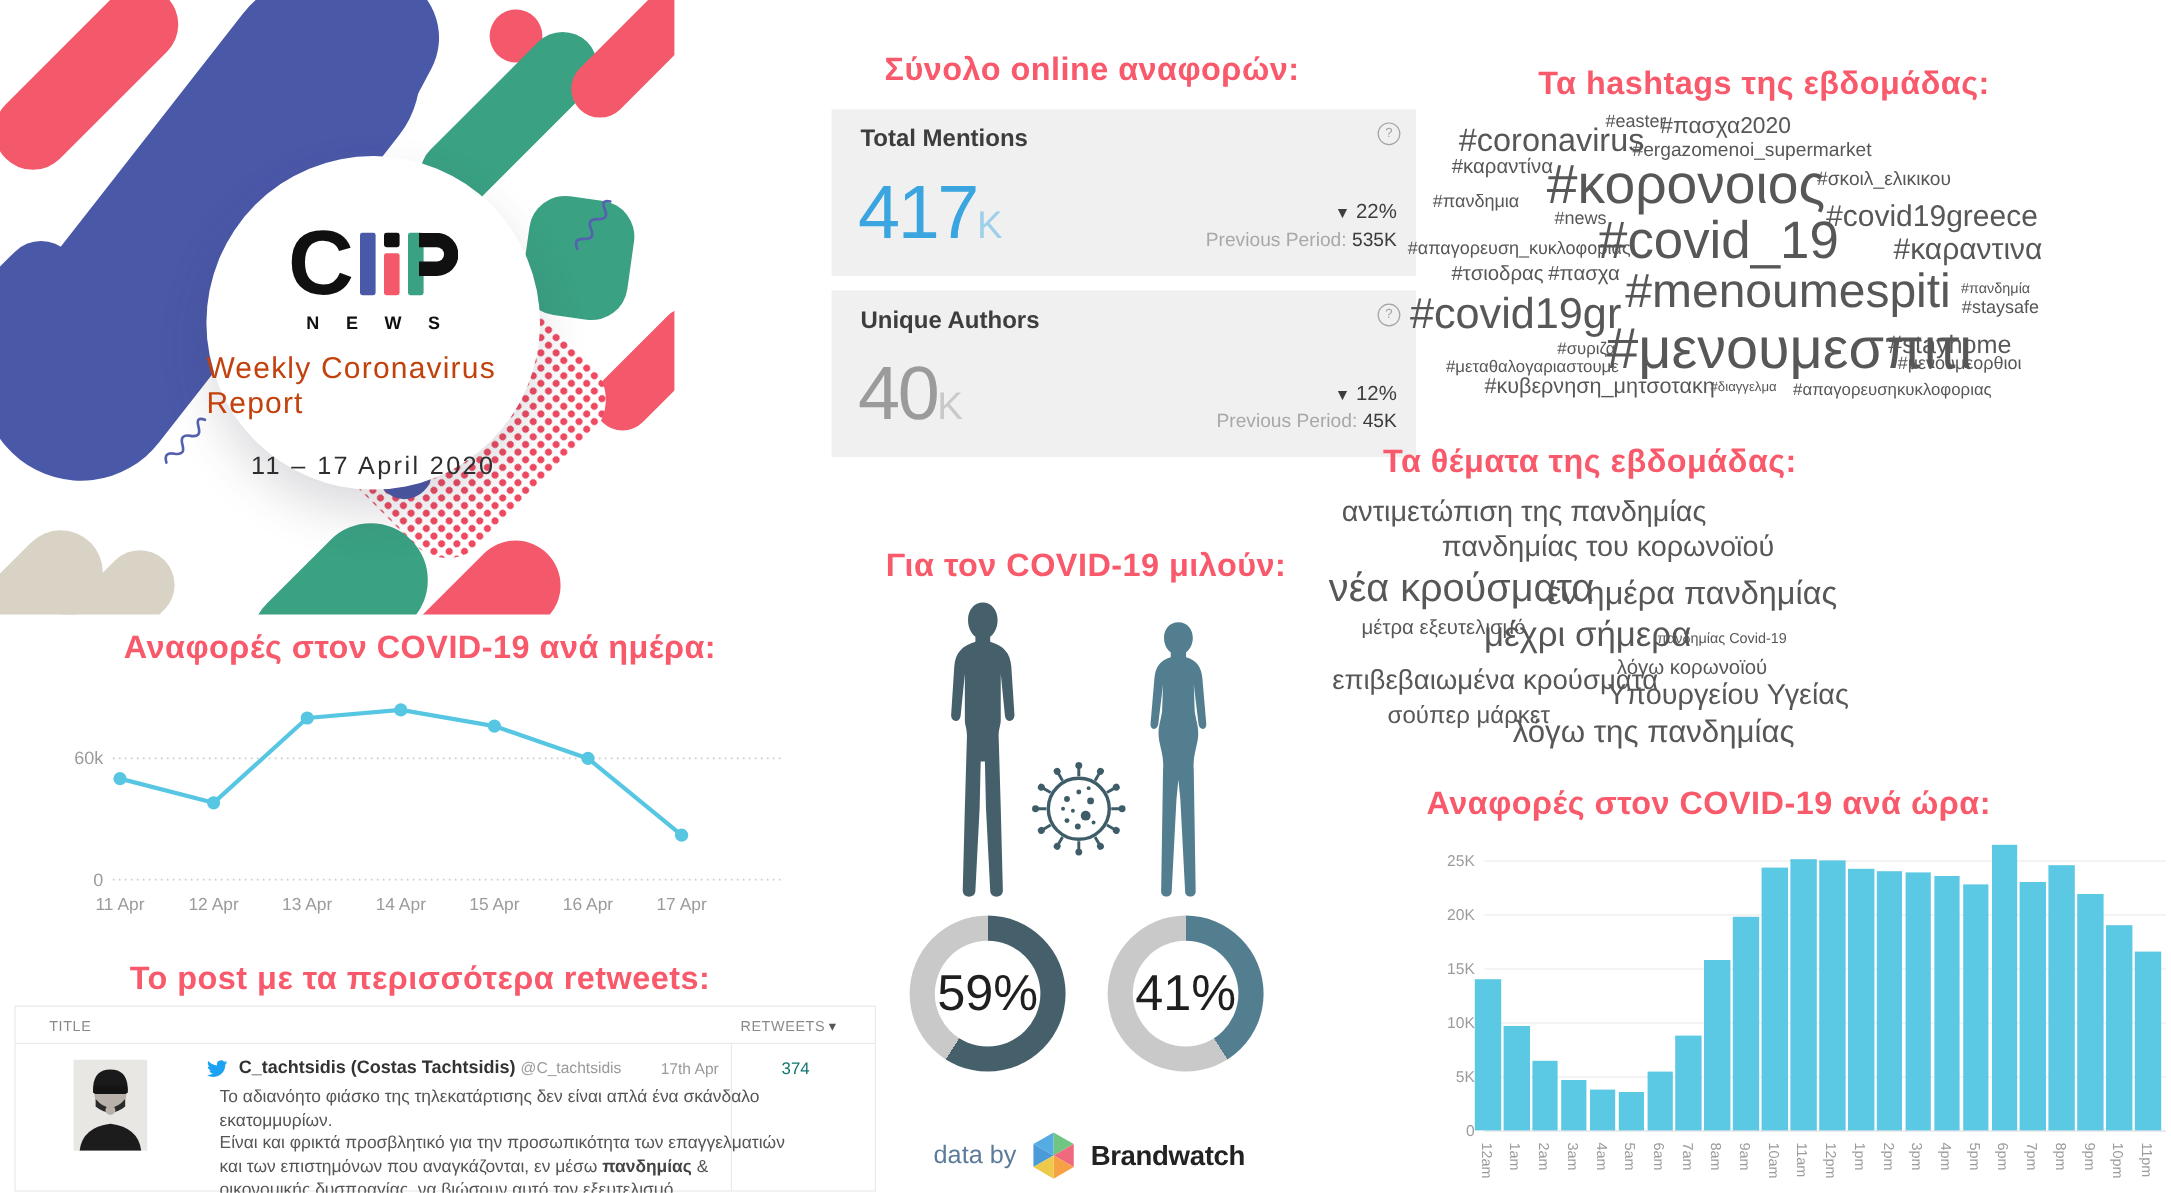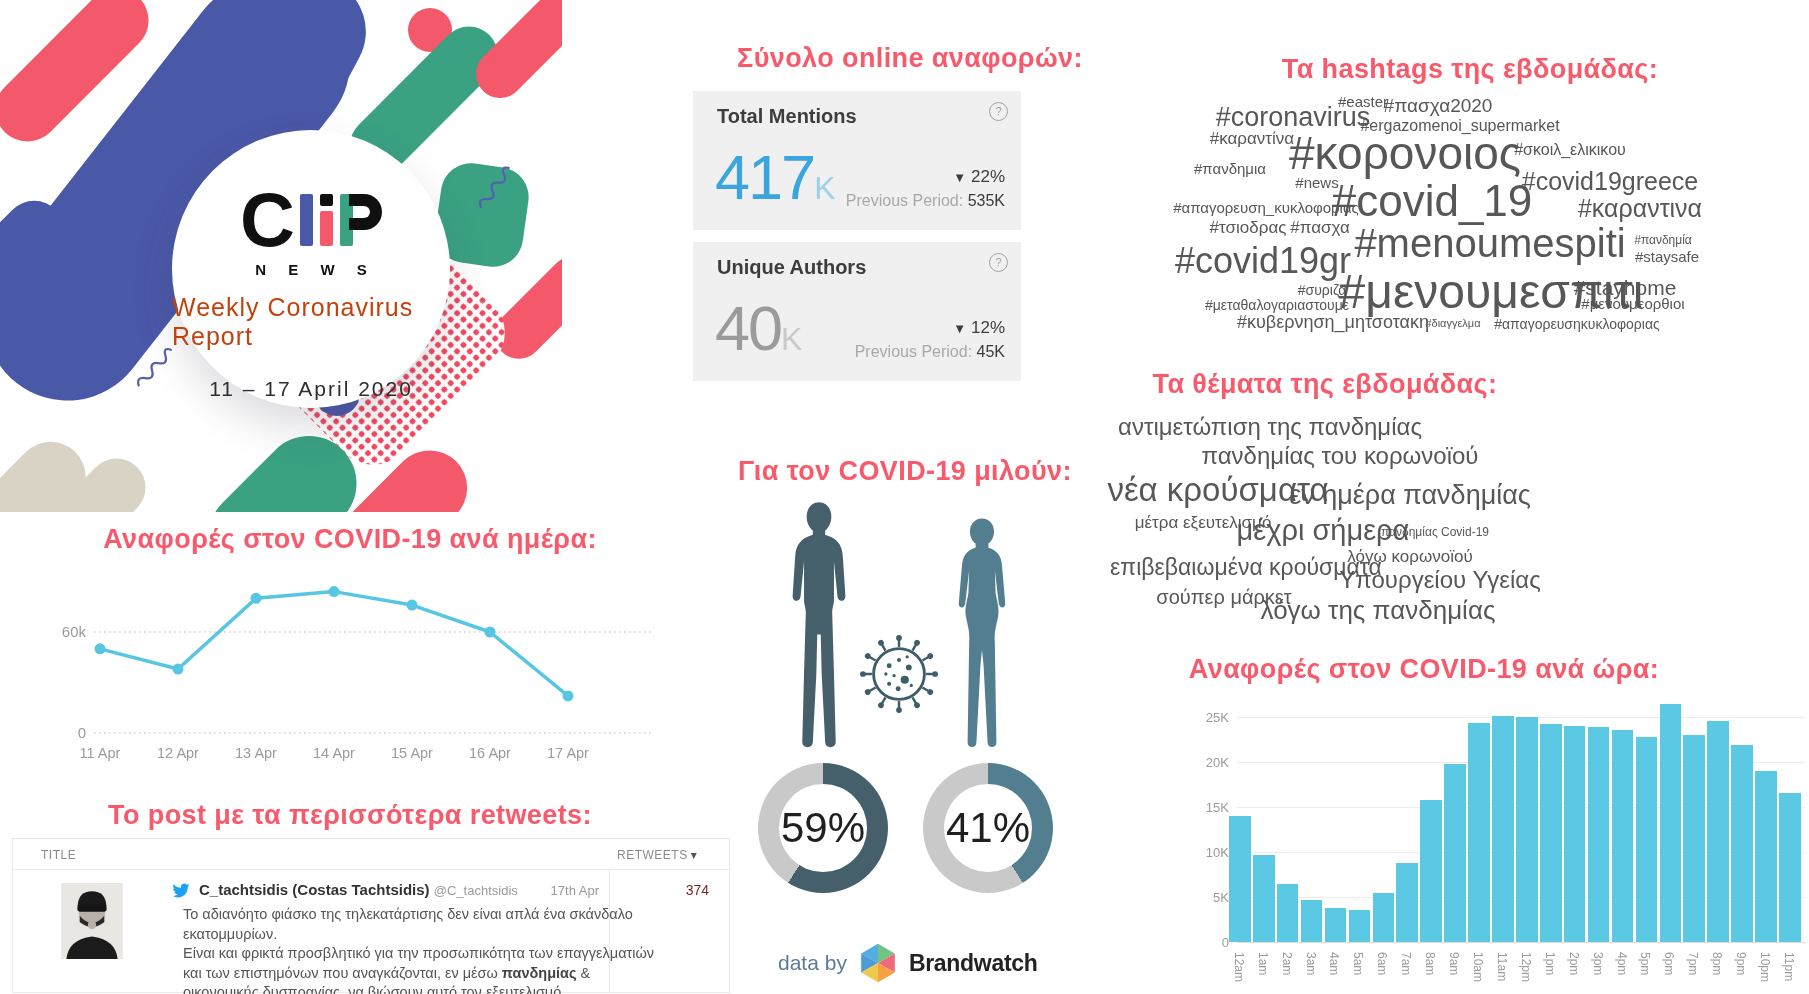--- a/index.html
+++ b/index.html
@@ -43,26 +43,26 @@
   .tt-rt-col{position:absolute;left:604px;top:9px;}
   .tt-sort{color:#555;margin-left:3px;}
   .tt-sep{position:absolute;left:596px;top:30px;bottom:0;width:1px;background:#e9e9e9;}
   .tt-row{position:absolute;left:0;right:0;top:30px;bottom:0;}
   .tw-avatar{position:absolute;left:48px;top:14px;width:62px;height:76px;}
   .tw-bird{position:absolute;left:158px;top:13px;width:20px;height:17px;}
   .tw-nameline{position:absolute;left:186px;top:12px;font-size:15px;white-space:nowrap;}
   .tw-name{font-weight:700;color:#333;}
   .tw-handle{font-weight:400;color:#9a9a9a;font-size:13px;}
   .tw-date{position:absolute;left:512px;top:14px;width:74px;text-align:right;color:#9a9a9a;font-size:13px;}
-  .tw-rt{position:absolute;left:604px;top:13px;width:92px;text-align:right;
-         color:#7f1d1d;font-size:14px;}
+  .tw-rt{position:absolute;left:604px;top:13px;width:92px;text-align:center;
+         color:#0f766e;font-size:14px;}
   .tw-body{position:absolute;left:170px;top:36px;font-size:14.5px;color:#555;line-height:19.5px;}
   .tw-body .b{font-weight:700;color:#444;}
   
-  .metric-card{position:absolute;left:693px;width:328px;height:139px;background:#F0F0F0;}
+  .metric-card{position:absolute;left:693px;width:487px;height:139px;background:#F0F0F0;}
   .m-label{position:absolute;left:24px;top:14px;font-size:20px;font-weight:700;color:#3d3d3d;}
   .m-help{position:absolute;right:13px;top:11px;width:17px;height:17px;border:1.5px solid #a3a3a3;
           border-radius:50%;color:#a3a3a3;font-size:11px;line-height:17px;text-align:center;cursor:pointer;}
   .m-value{position:absolute;left:22px;top:50px;font-size:63px;letter-spacing:-2px;}
   .m-unit{font-size:32px;letter-spacing:0;}
   .card1 .m-value{color:#3AA5DE;} .card1 .m-unit{color:#9FD0EA;}
   .card2 .m-value{color:#9B9B9B;} .card2 .m-unit{color:#C9C9C9;}
   .m-delta{position:absolute;right:16px;top:76px;font-size:17px;color:#3d3d3d;}
   .m-delta .tri{font-size:13px;}
   .m-prev{position:absolute;right:16px;top:101px;font-size:16px;color:#a8a8a8;}

